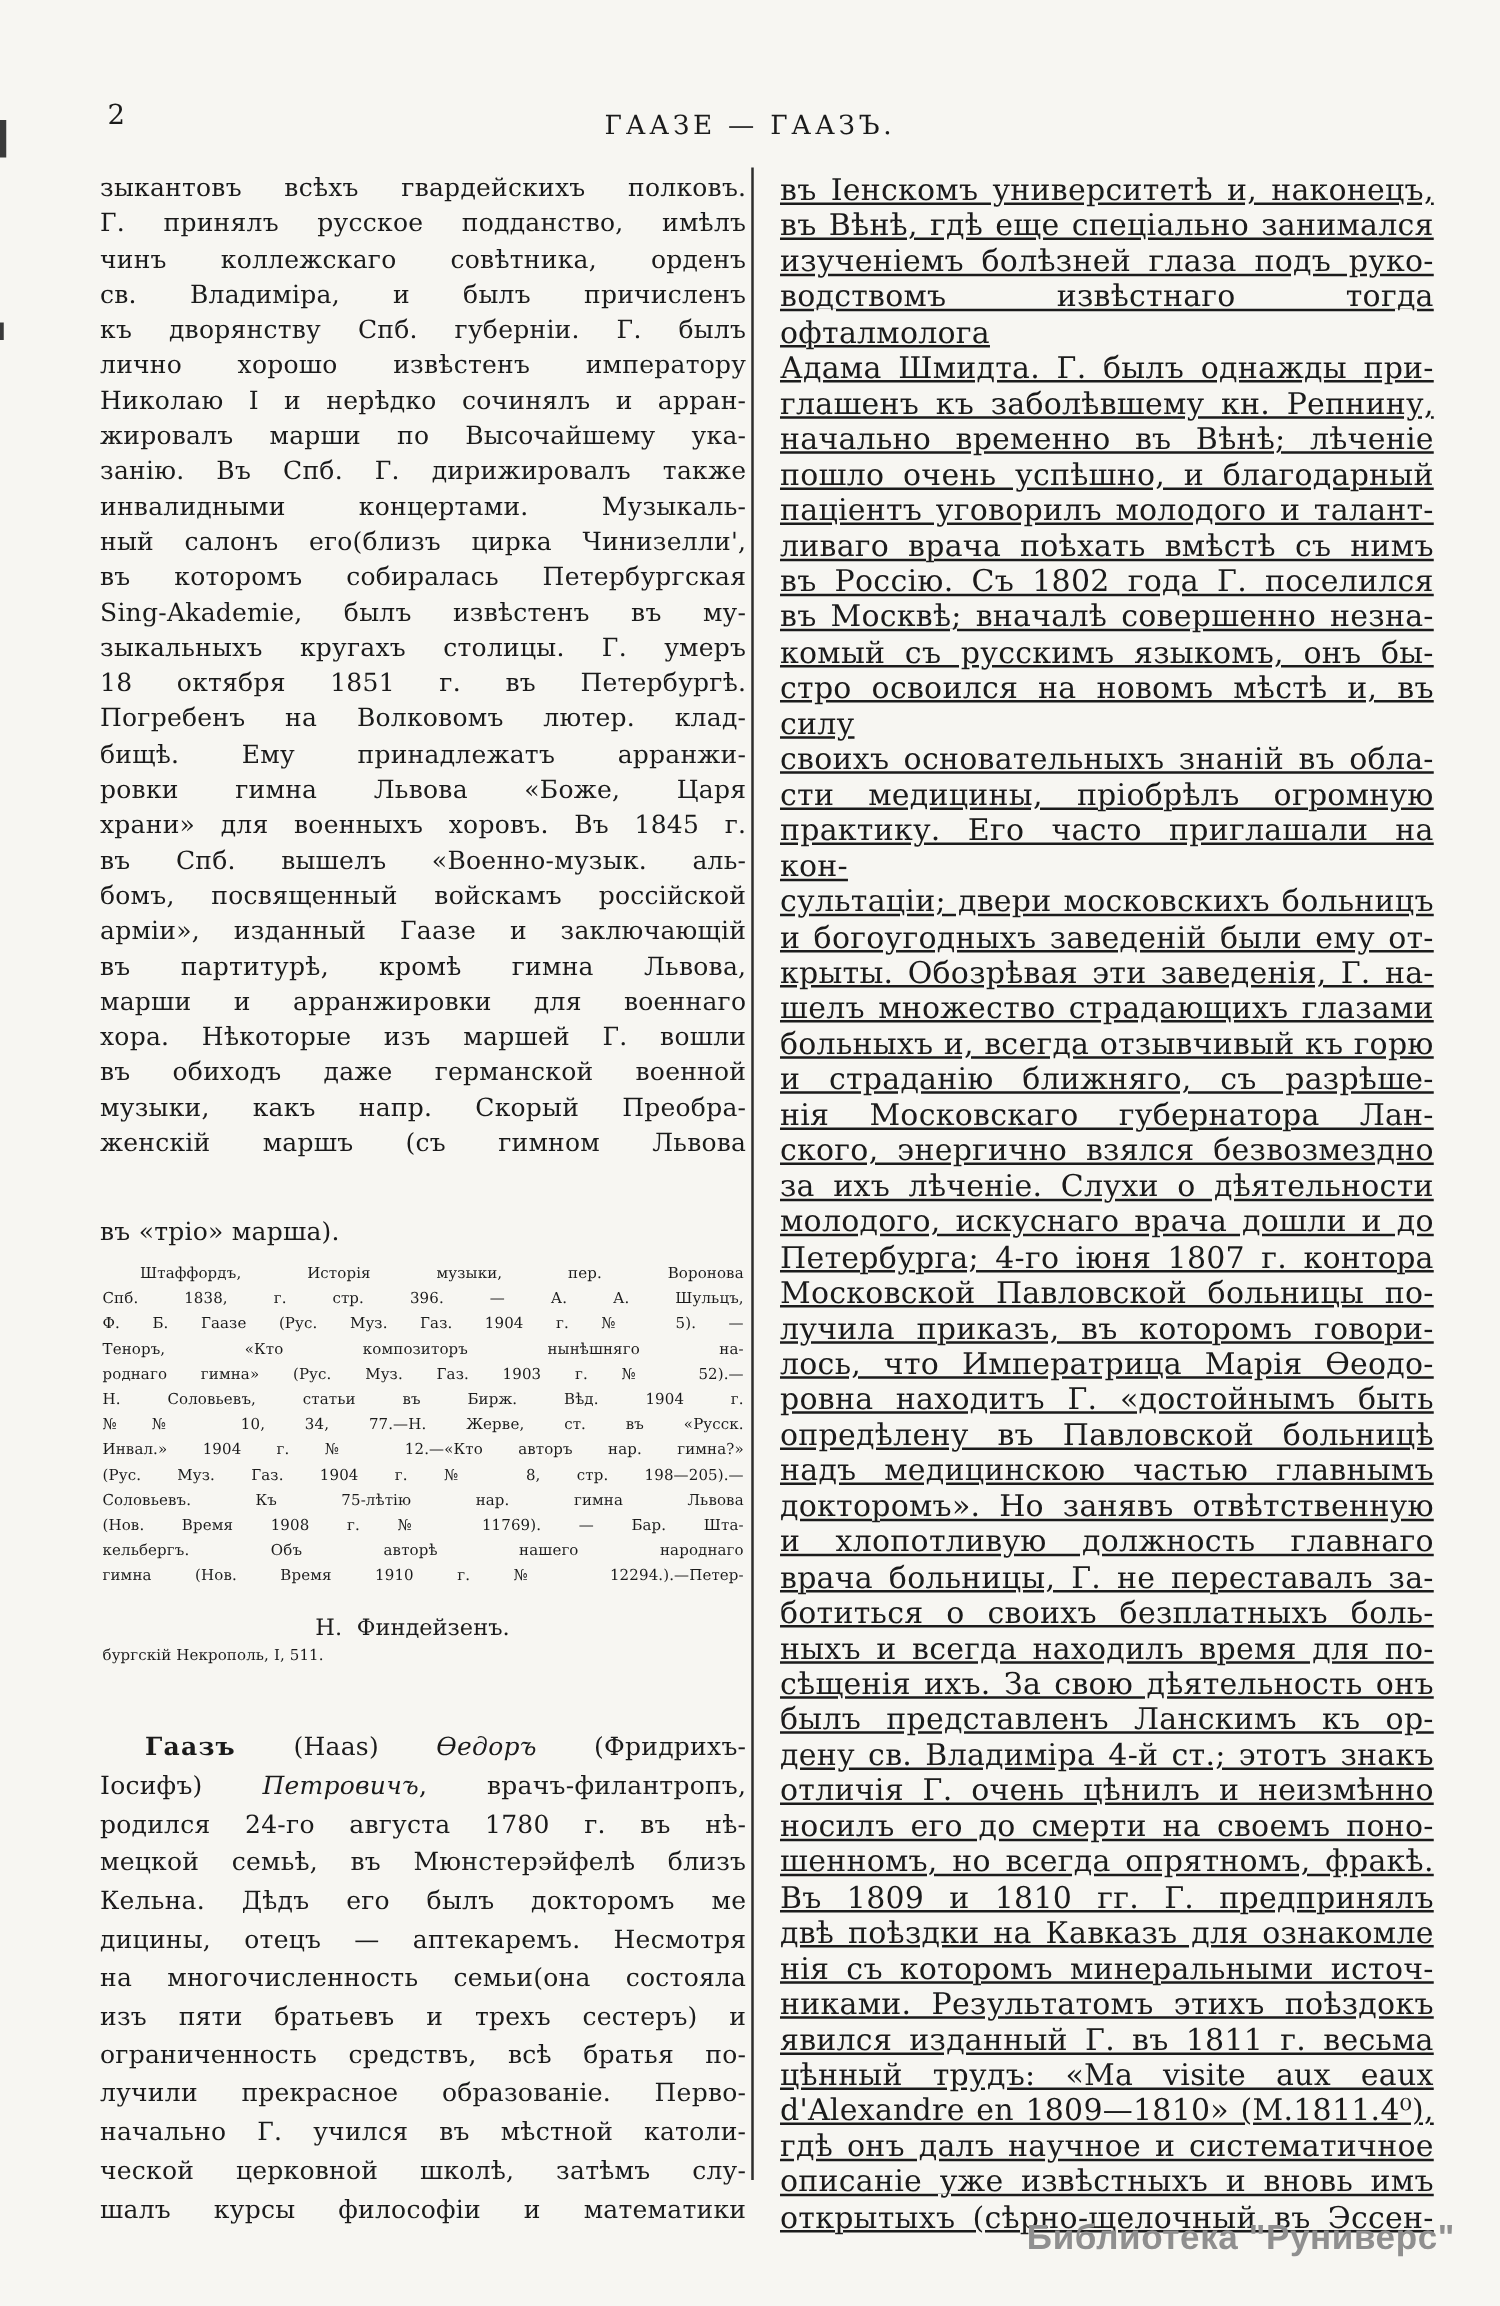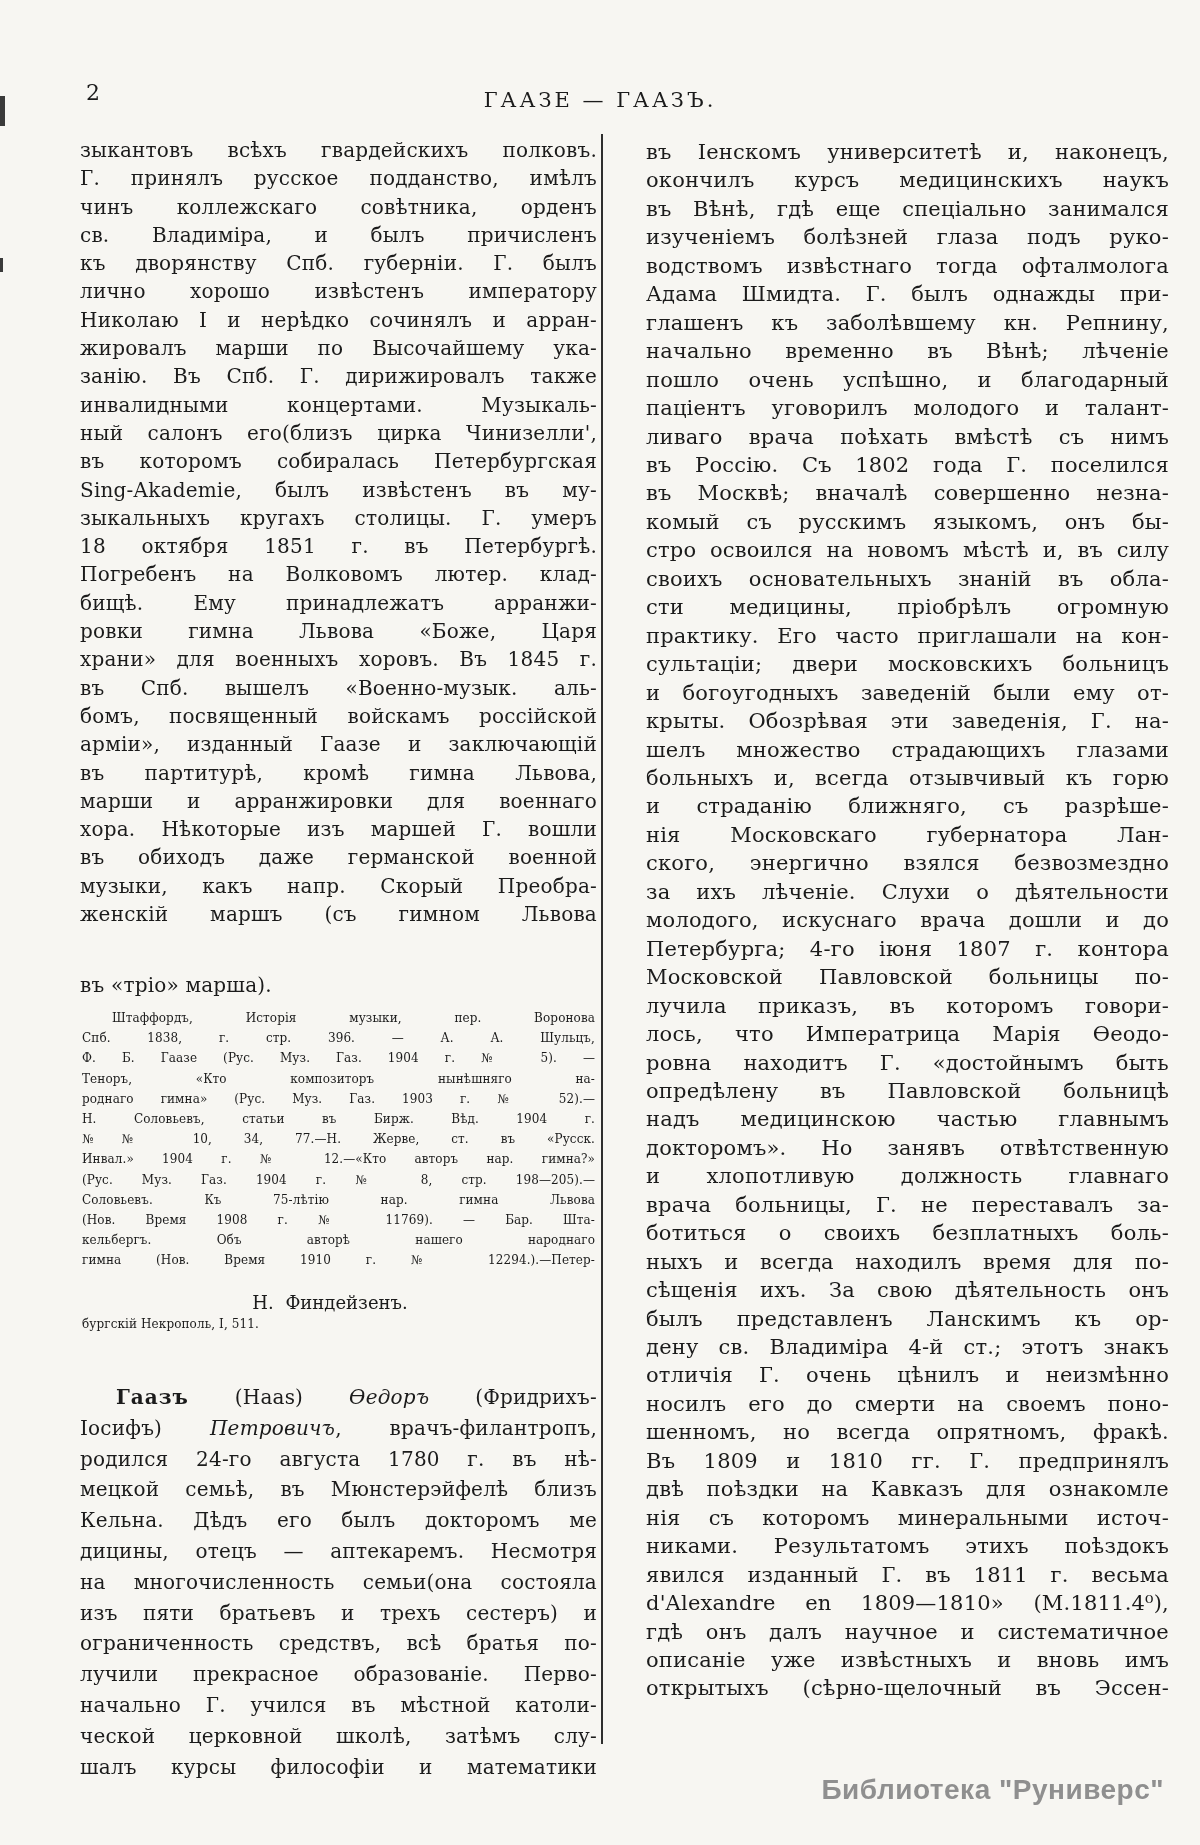--- a/index.html
+++ b/index.html
@@ -53,21 +53,21 @@
   #entry-haas .tline, #entry-haas .entry-line { line-height:30.8px; }
   .entry-line {
     text-align:justify;
     text-align-last:justify;
     letter-spacing:0.2px;
   }
   .entry-indent { display:inline-block; width:36px; }
   .headword { font-weight:bold; letter-spacing:1px; }
   .ital { font-style:italic; }
 
-  #col-right { left:646px; top:138px; width:523px; font-size:21px; }
+  #col-right { left:624px; top:138px; width:523px; font-size:24px;text-decoration:underline; }
   #col-right .tline { line-height:28.45px; }
 
   #watermark {
     right:36px; top:1774px;
     font-family:"Liberation Sans", sans-serif;
     font-weight:bold;
     font-size:28px;
     color:#8f8f8f;
     letter-spacing:0.5px;
   }
@@ -150,21 +150,20 @@
       <div class="tline">ограниченность средствъ, всѣ братья по-</div>
       <div class="tline">лучили прекрасное образованіе. Перво-</div>
       <div class="tline">начально Г. учился въ мѣстной католи-</div>
       <div class="tline">ческой церковной школѣ, затѣмъ слу-</div>
       <div class="tline">шалъ курсы философіи и математики</div>
     </div>
 </div>
 
 <div class="abs" id="col-right">
     <div class="tline">въ Іенскомъ университетѣ и, наконецъ,</div>
-    <div class="tline">окончилъ курсъ медицинскихъ наукъ</div>
     <div class="tline">въ Вѣнѣ, гдѣ еще спеціально занимался</div>
     <div class="tline">изученіемъ болѣзней глаза подъ руко-</div>
     <div class="tline">водствомъ извѣстнаго тогда офталмолога</div>
     <div class="tline">Адама Шмидта. Г. былъ однажды при-</div>
     <div class="tline">глашенъ къ заболѣвшему кн. Репнину,</div>
     <div class="tline">начально временно въ Вѣнѣ; лѣченіе</div>
     <div class="tline">пошло очень успѣшно, и благодарный</div>
     <div class="tline">паціентъ уговорилъ молодого и талант-</div>
     <div class="tline">ливаго врача поѣхать вмѣстѣ съ нимъ</div>
     <div class="tline">въ Россію. Съ 1802 года Г. поселился</div>
@@ -200,20 +199,21 @@
     <div class="tline">былъ представленъ Ланскимъ къ ор-</div>
     <div class="tline">дену св. Владиміра 4-й ст.; этотъ знакъ</div>
     <div class="tline">отличія Г. очень цѣнилъ и неизмѣнно</div>
     <div class="tline">носилъ его до смерти на своемъ поно-</div>
     <div class="tline">шенномъ, но всегда опрятномъ, фракѣ.</div>
     <div class="tline">Въ 1809 и 1810 гг. Г. предпринялъ</div>
     <div class="tline">двѣ поѣздки на Кавказъ для ознакомле</div>
     <div class="tline">нія съ которомъ минеральными источ-</div>
     <div class="tline">никами. Результатомъ этихъ поѣздокъ</div>
     <div class="tline">явился изданный Г. въ 1811 г. весьма</div>
+    <div class="tline">цѣнный трудъ: «Ma visite aux eaux</div>
     <div class="tline">d'Alexandre en 1809—1810» (М.1811.4⁰),</div>
     <div class="tline">гдѣ онъ далъ научное и систематичное</div>
     <div class="tline">описаніе уже извѣстныхъ и вновь имъ</div>
     <div class="tline">открытыхъ (сѣрно-щелочный въ Эссен-</div>
   </div>
 
 <div class="abs" id="watermark">Библиотека "Руниверс"</div>
 
 <div class="speck" style="left:0; top:96px; width:5px; height:30px;"></div>
 <div class="speck" style="left:0; top:258px; width:3px; height:14px;"></div>

